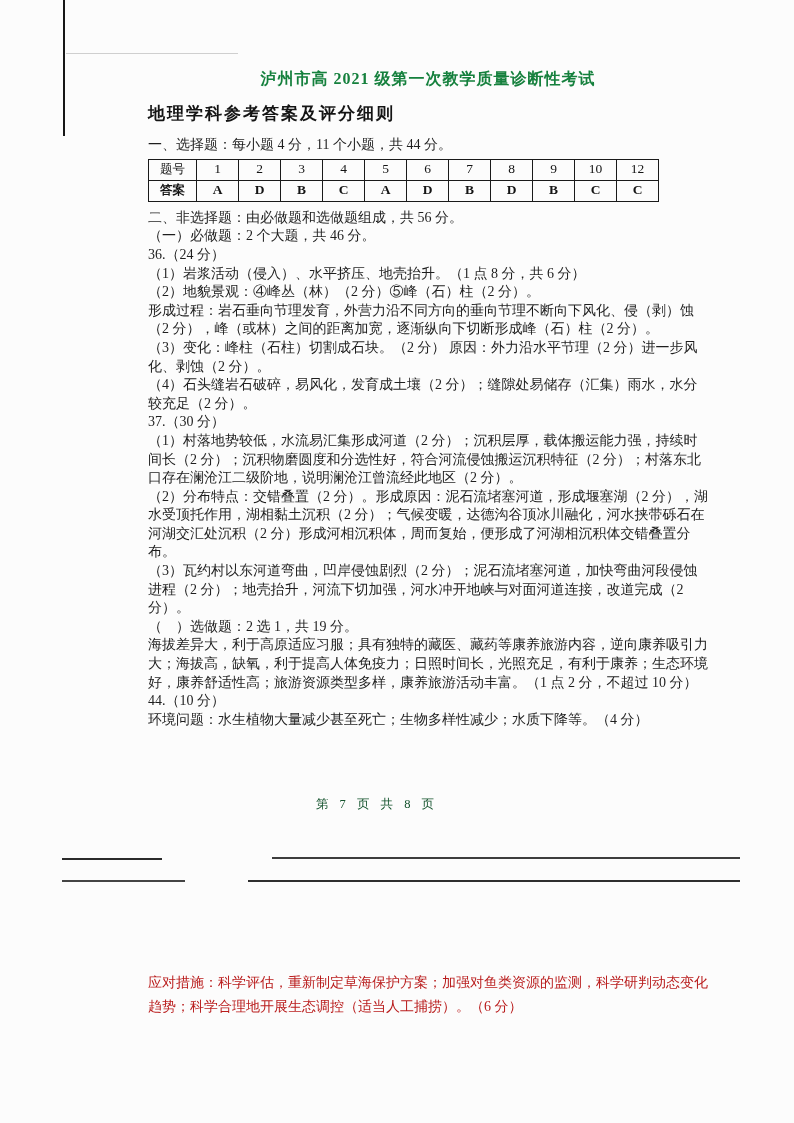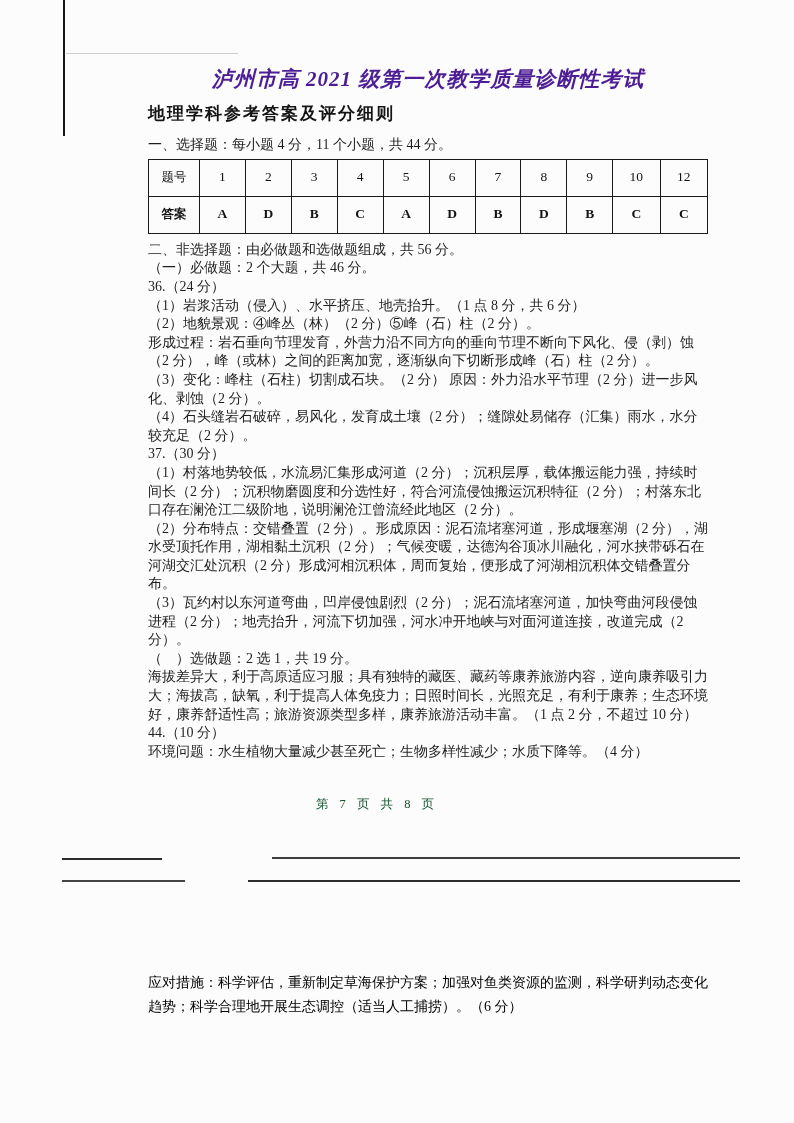--- a/index.html
+++ b/index.html
@@ -19,50 +19,50 @@
   .rule-a1{left:62px;top:858px;width:100px;background:#2b2b2b;}
   .rule-a2{left:272px;top:857px;width:468px;background:#3d3d3d;}
   .rule-b1{left:62px;top:880px;width:123px;background:#444;}
   .rule-b2{left:248px;top:880px;width:492px;background:#2e2e2e;}
 
   .content{
     position:absolute;left:148px;top:70px;width:560px;
     font-size:14px;line-height:18.6px;
   }
   .doc-title{
-    margin:0 0 16px 0;font-size:21px;font-weight:bold;
-    text-align:center;letter-spacing:1px;color:#4c1d95;font-style:italic;
+    margin:0 0 16px 0;font-size:16px;font-weight:bold;
+    text-align:center;letter-spacing:1px;color:#15803d;
   }
   .doc-subtitle{
     margin:0 0 13px 0;font-size:17px;font-weight:bold;
     text-align:left;letter-spacing:2px;color:#141414;
   }
   .line{margin:0;}
   .sec-heading{font-weight:400;}
 
   table.answers{
     border-collapse:collapse;margin:4px 0 7px 0;
     table-layout:fixed;
   }
   table.answers td{
     border:1.7px solid #1a1a1a;
-    width:41px;height:20px;padding:8px;
+    width:41px;height:20px;padding:0;
     text-align:center;vertical-align:middle;
     font-size:13.5px;color:#141414;
   }
   table.answers td.hdr{width:47px;font-size:12.5px;}
   table.answers tr.ans td{font-weight:600;}
 
   .footer{
     position:absolute;left:0;right:40px;top:796px;
     text-align:center;font-size:12.5px;letter-spacing:4px;color:#14532d;
   }
   .next-page-text{
     position:absolute;left:148px;top:971px;width:564px;
-    font-size:14px;line-height:24px;color:#000000;
+    font-size:14px;line-height:24px;color:#b91c1c;
   }
 </style>
 </head>
 <body>
 
 <div class="page">
 
   <div class="scan-vline"></div>
   <div class="scan-faint"></div>
 

